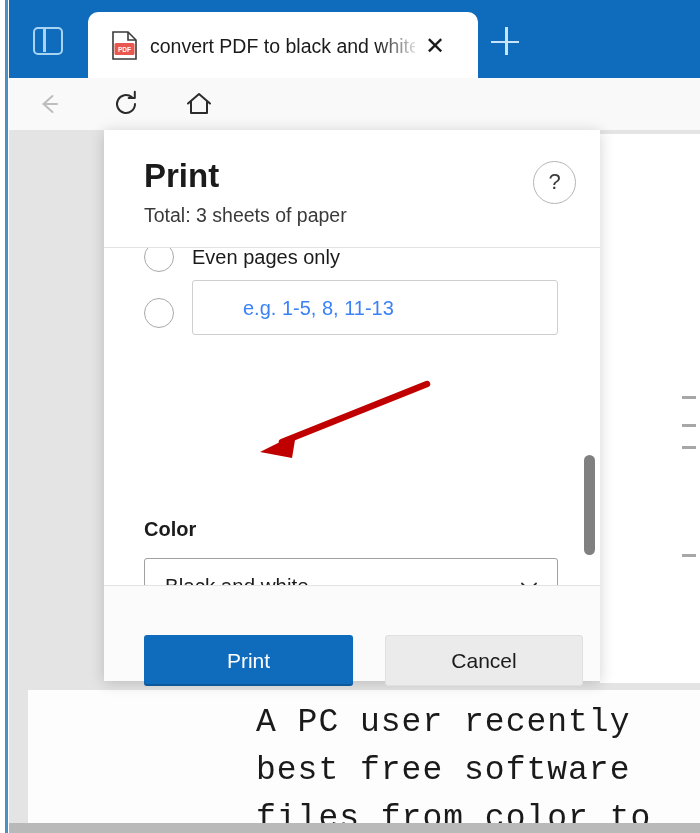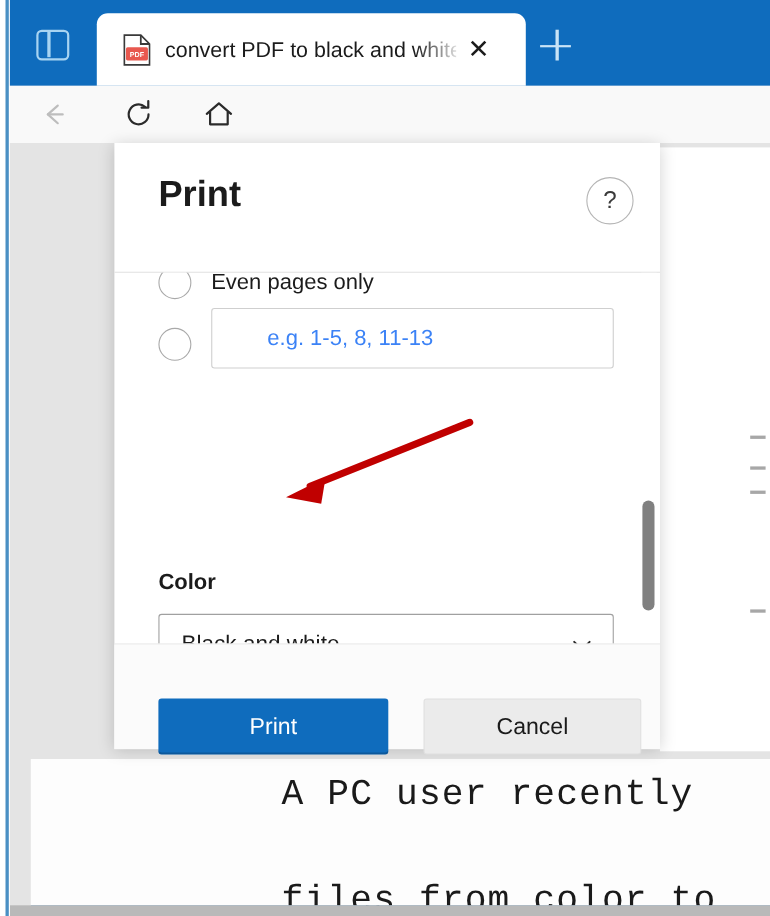--- a/index.html
+++ b/index.html
@@ -423,20 +423,21 @@
 
   <div class="preview-page">
     <div class="preview-frag" style="top:262px;"></div>
     <div class="preview-frag" style="top:290px;"></div>
     <div class="preview-frag" style="top:312px;"></div>
     <div class="preview-frag" style="top:420px;"></div>
   </div>
 
   <div class="doc-sheet">
     <div class="doc-line doc-l1">A PC user recently</div>
+    <div class="doc-line doc-l2">best free software</div>
     <div class="doc-line doc-l3">files from color to</div>
     <div class="doc-underline"></div>
   </div>
   <div class="doc-bottom-shade"></div>
 
   <div class="titlebar">
 
     <div class="tab-actions-icon"></div>
 
     <div class="tab">
@@ -473,20 +474,21 @@
         <path d="M5 15.5 L16 6 L27 15.5 M8 13.6 V25 h16 V13.6" fill="none" stroke="#2b2b2b" stroke-width="2" stroke-linecap="round" stroke-linejoin="round"></path>
       </svg>
     </span>
   </div>
 
 
   <div class="print-dialog">
 
     <div class="dlg-header">
       <div class="dlg-title">Print</div>
+      <div class="dlg-subtitle">Total: 3 sheets of paper</div>
       <div class="help-btn">?</div>
     </div>
     <div class="dlg-sep-top"></div>
 
     <div class="dlg-body">
 
       <div class="radio-row row-even">
         <span class="radio"></span>
         <span class="radio-label">Even pages only</span>
       </div>

